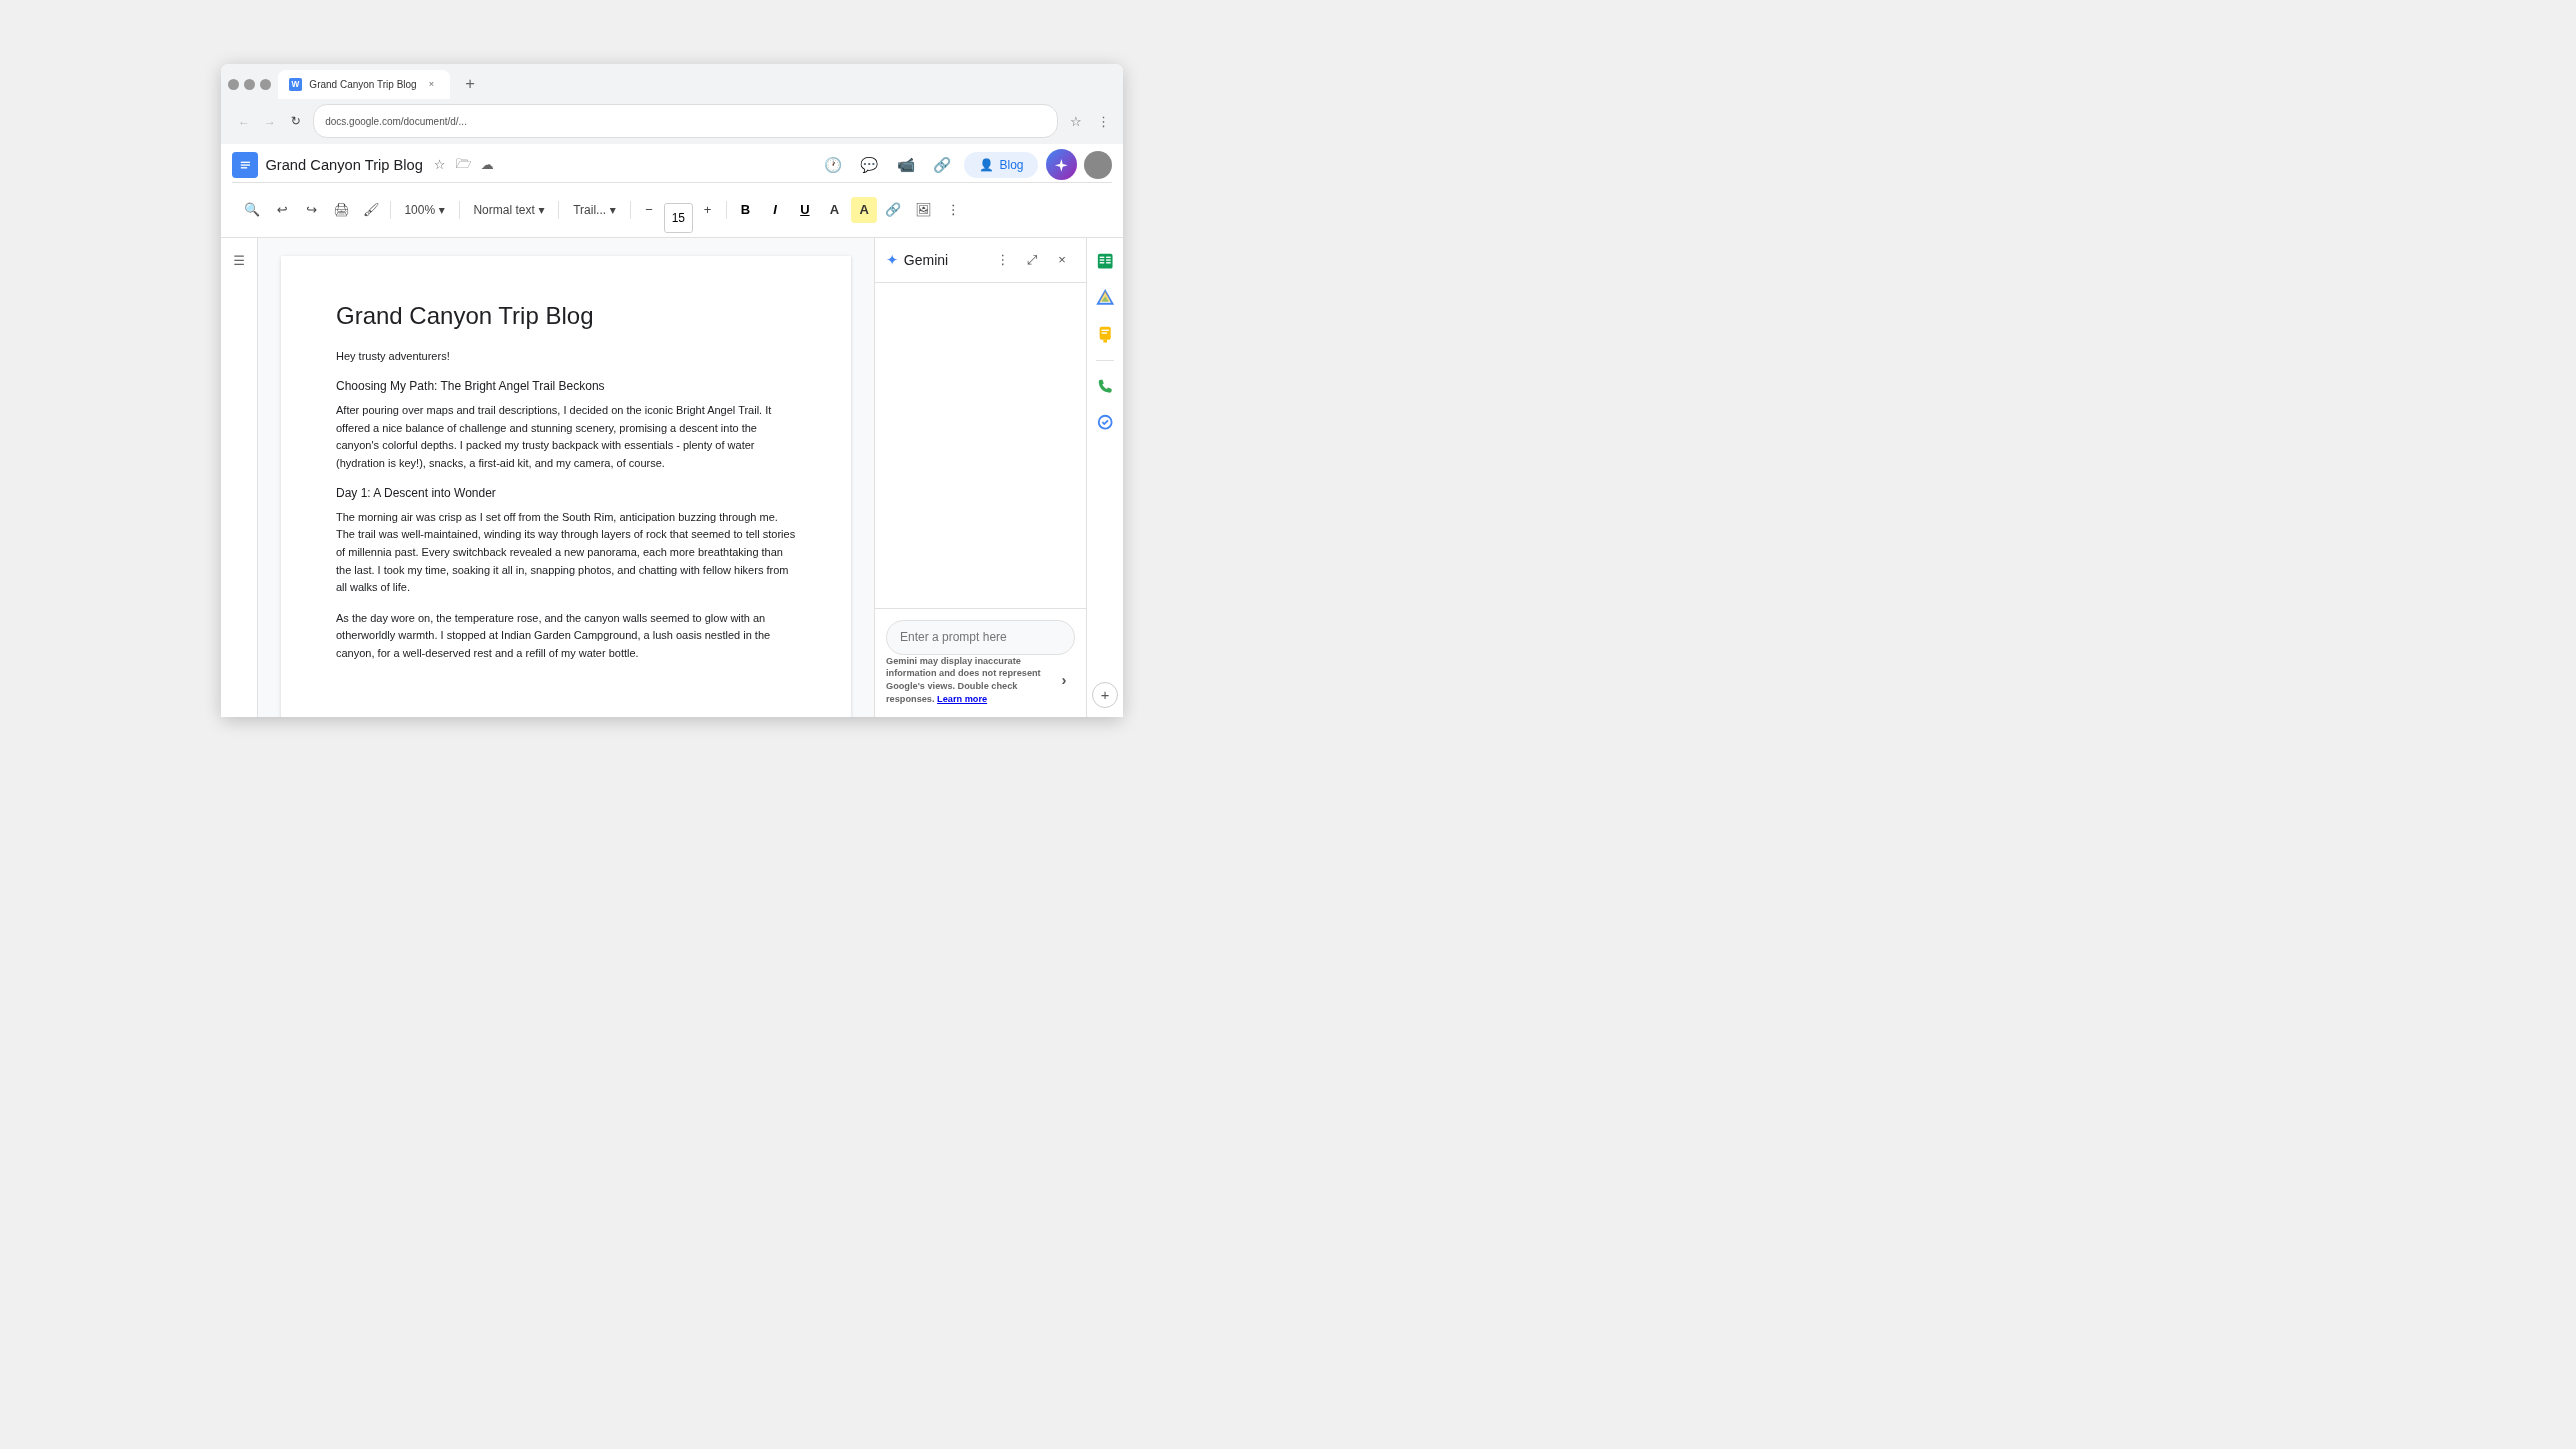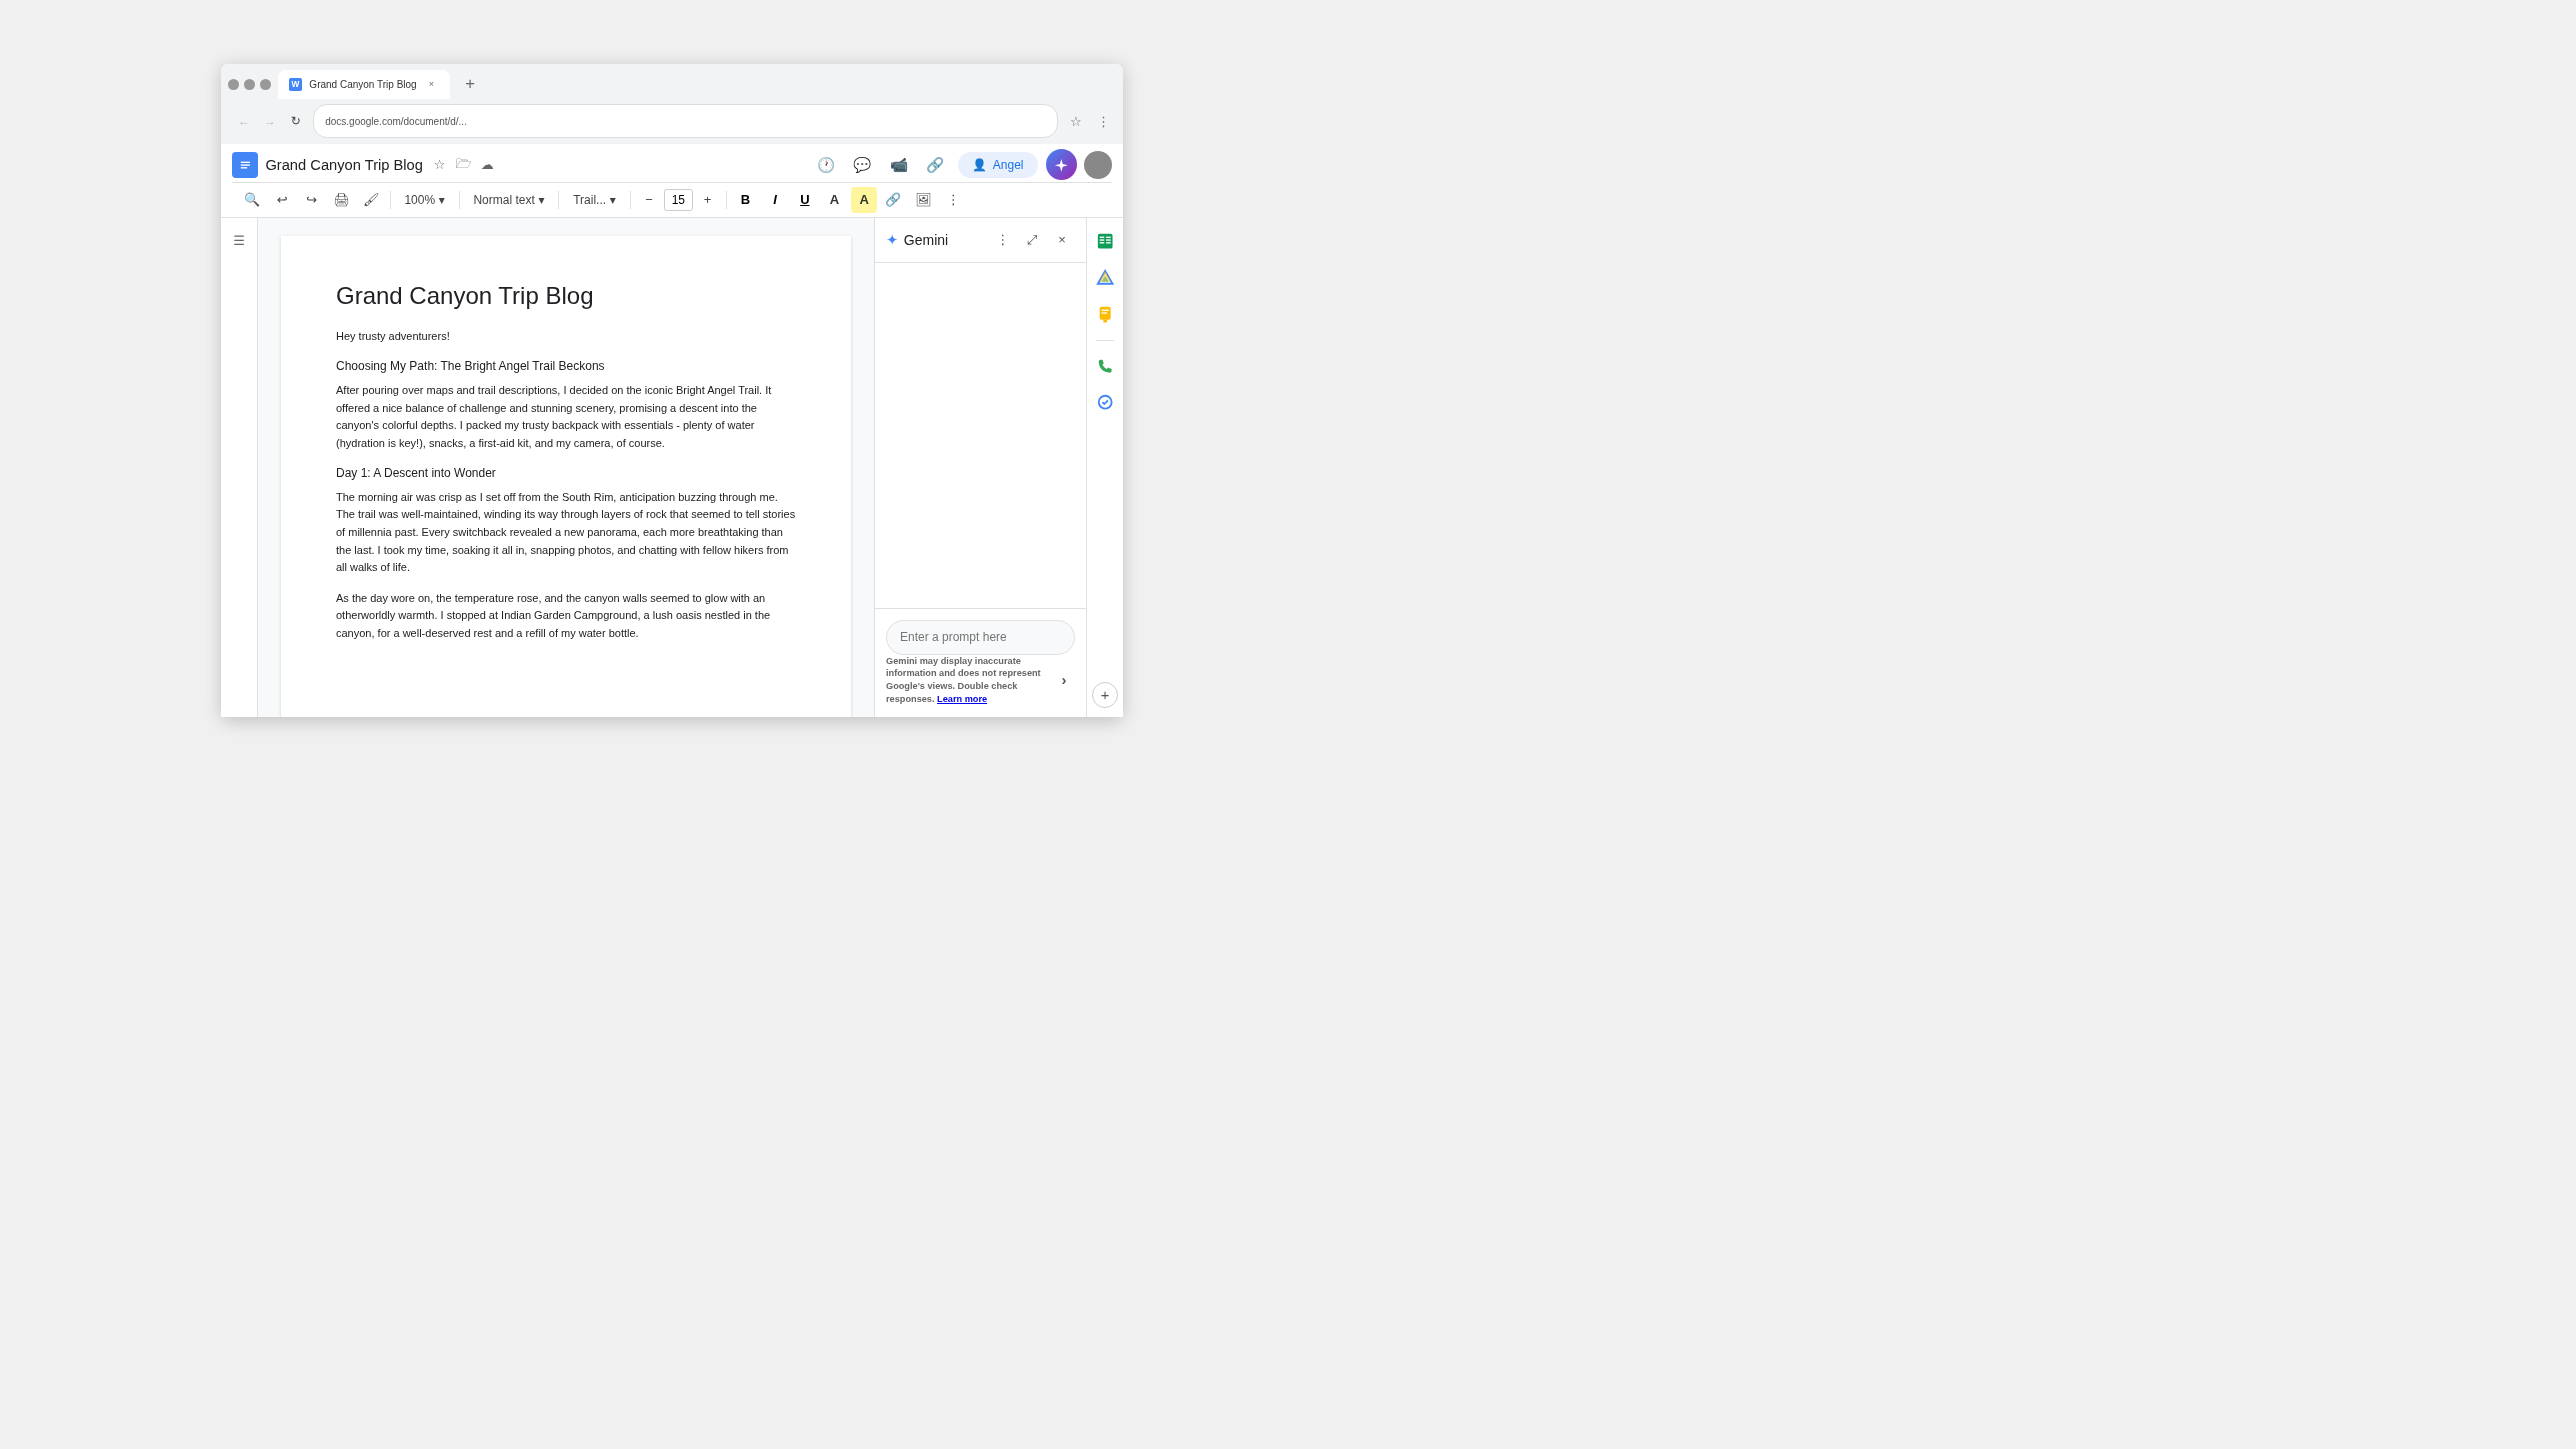--- a/index.html
+++ b/index.html
@@ -324,25 +324,26 @@
     }
 
     .font-size-ctrl {
       display: flex;
       align-items: center;
       gap: 1.8px;
     }
 
     .font-size-input {
       width: 29px;
-      height: 22px;
+      height: 30px;
       text-align: center;
       border: 0.9px solid #ccc;
       border-radius: 2.8px;
       font-size: 12px;
+      margin-top: 16px;
     }
 
     .toolbar-format-btn {
       width: 26px;
       height: 26px;
       display: flex;
       align-items: center;
       justify-content: center;
       border-radius: 3.7px;
       font-size: 13px;
@@ -635,21 +636,21 @@
             <span>💬</span>
           </div>
           <div class="docs-header-icon">
             <span>📹</span>
           </div>
           <div class="docs-header-icon">
             <span>🔗</span>
           </div>
           <button class="share-btn">
             <span>👤</span>
-            <span>Angel</span>
+            <span>Blog</span>
           </button>
           <div class="gemini-btn">
             <svg width="14.7" height="14.7" viewBox="0 0 16 16" fill="white">
               <polygon points="8,1 9.5,6.5 15,8 9.5,9.5 8,15 6.5,9.5 1,8 6.5,6.5"></polygon>
             </svg>
           </div>
           <div class="user-avatar" style="background: #888;"></div>
         </div>
       </div>
 

